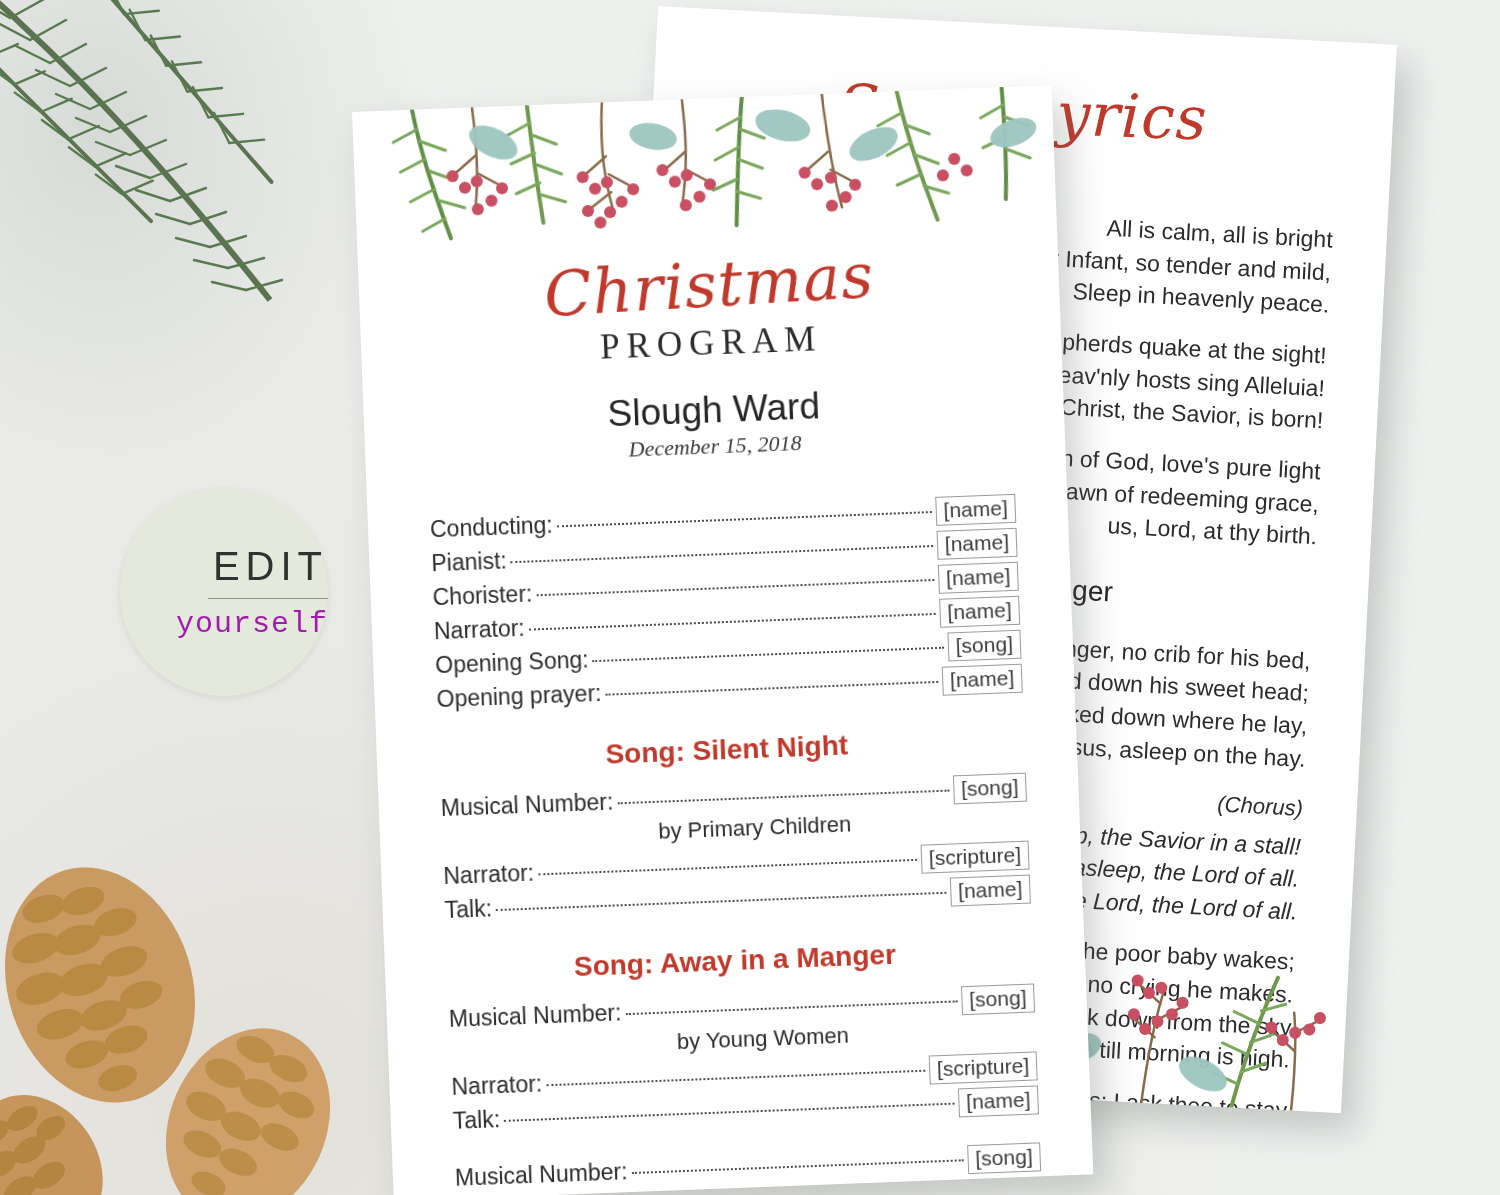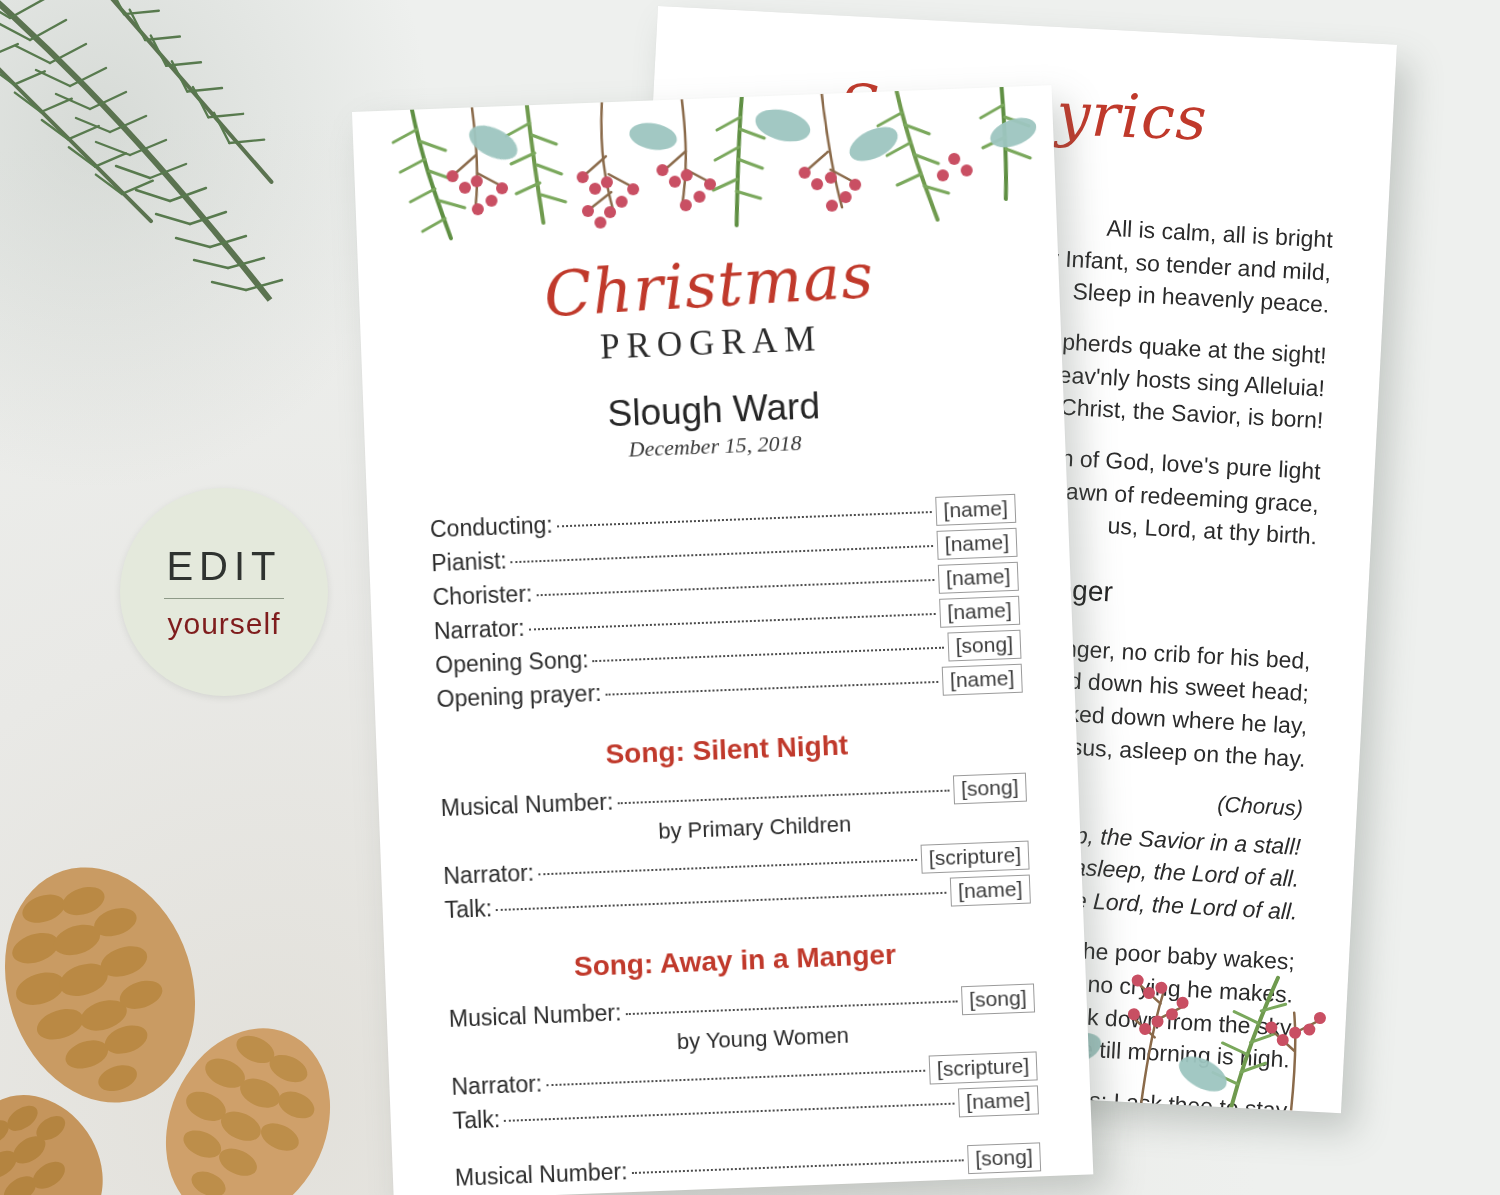--- a/index.html
+++ b/index.html
@@ -26,30 +26,30 @@
   .pine { position:absolute; left:-30px; top:-30px; width:520px; height:420px; }
 
   
   .cones { position:absolute; left:-20px; bottom:-30px; width:420px; height:430px; }
 
   
   .edit-badge {
     position:absolute; left:120px; top:488px; width:208px; height:208px;
     border-radius:50%;
     background:#e4e9dc;
-    display:flex; flex-direction:column; align-items:center; justify-content:center;
+    display:flex; flex-direction:column; align-items:flex-end; justify-content:center;
     box-shadow:0 2px 6px rgba(120,130,120,.18);
   }
   .edit-badge .edit-word {
     font-size:40px; letter-spacing:6px; color:#2f3330; font-weight:400;
     font-family:"Liberation Sans", sans-serif;
   }
   .edit-badge .rule { width:120px; height:1px; background:#8e9a88; margin:9px 0 8px; }
   .edit-badge .yourself {
-    font-size:30px; color:#7f1d1d; letter-spacing:1px;
+    font-size:30px; color:#a21caf; letter-spacing:1px;font-family:Liberation Mono, monospace;
   }
 
   
   .sheet {
     position:absolute; background:#fff;
     box-shadow: 14px 18px 34px rgba(90,100,95,.28), 0 0 1px rgba(0,0,0,.08);
     overflow:hidden;
   }
   
   .sheet-lyrics {

